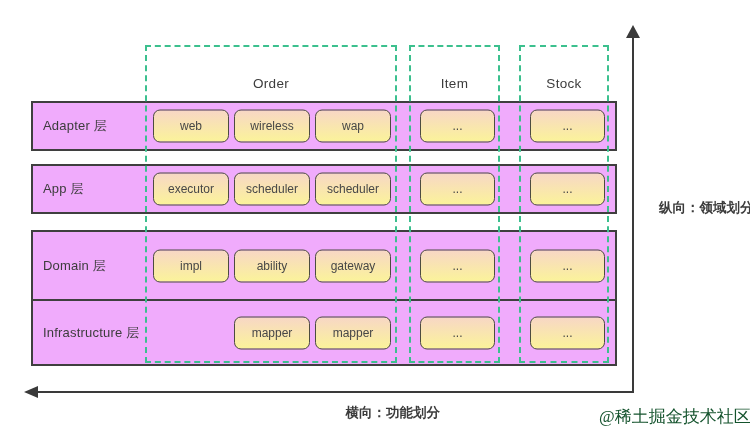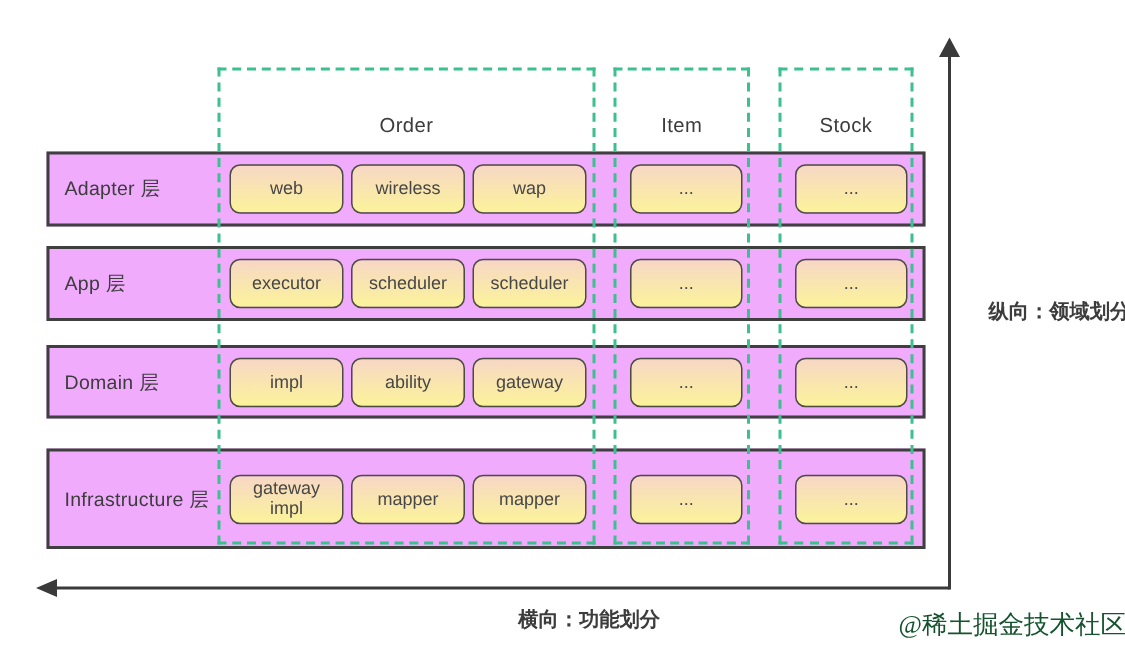--- a/index.html
+++ b/index.html
@@ -18,21 +18,21 @@
   .layer-row{
     position:absolute;
     left:31px;width:586px;height:50px;
     border:2px solid #3f3f3f;
     background:#f0abfc;
     box-sizing:border-box;
     z-index:1;
   }
   .r1{top:101px;}
   .r2{top:164px;}
-  .r3{top:230px;height:49px;}
+  .r3{top:230px;height:71px;}
   .r4{top:299px;height:67px;text-decoration:underline;}
   .row-label{
     position:absolute;
     left:10px;top:50%;
     transform:translateY(-50%);
     font-size:13px;
     color:#3c3c3c;
     letter-spacing:.2px;
     white-space:nowrap;
   }
@@ -175,21 +175,20 @@
     <div class="row-label">Domain 层</div>
     <div class="box c1">impl</div>
     <div class="box c2">ability</div>
     <div class="box c3">gateway</div>
     <div class="box ci">...</div>
     <div class="box cs">...</div>
   </div>
 
   <div class="layer-row r4">
     <div class="row-label">Infrastructure 层</div>
-    <div class="box c1">gateway impl</div>
     <div class="box c2">mapper</div>
     <div class="box c3">mapper</div>
     <div class="box ci">...</div>
     <div class="box cs">...</div>
   </div>
 
   <div class="domain-col col-order">
     <div class="col-label">Order</div>
   </div>
   <div class="domain-col col-item">

